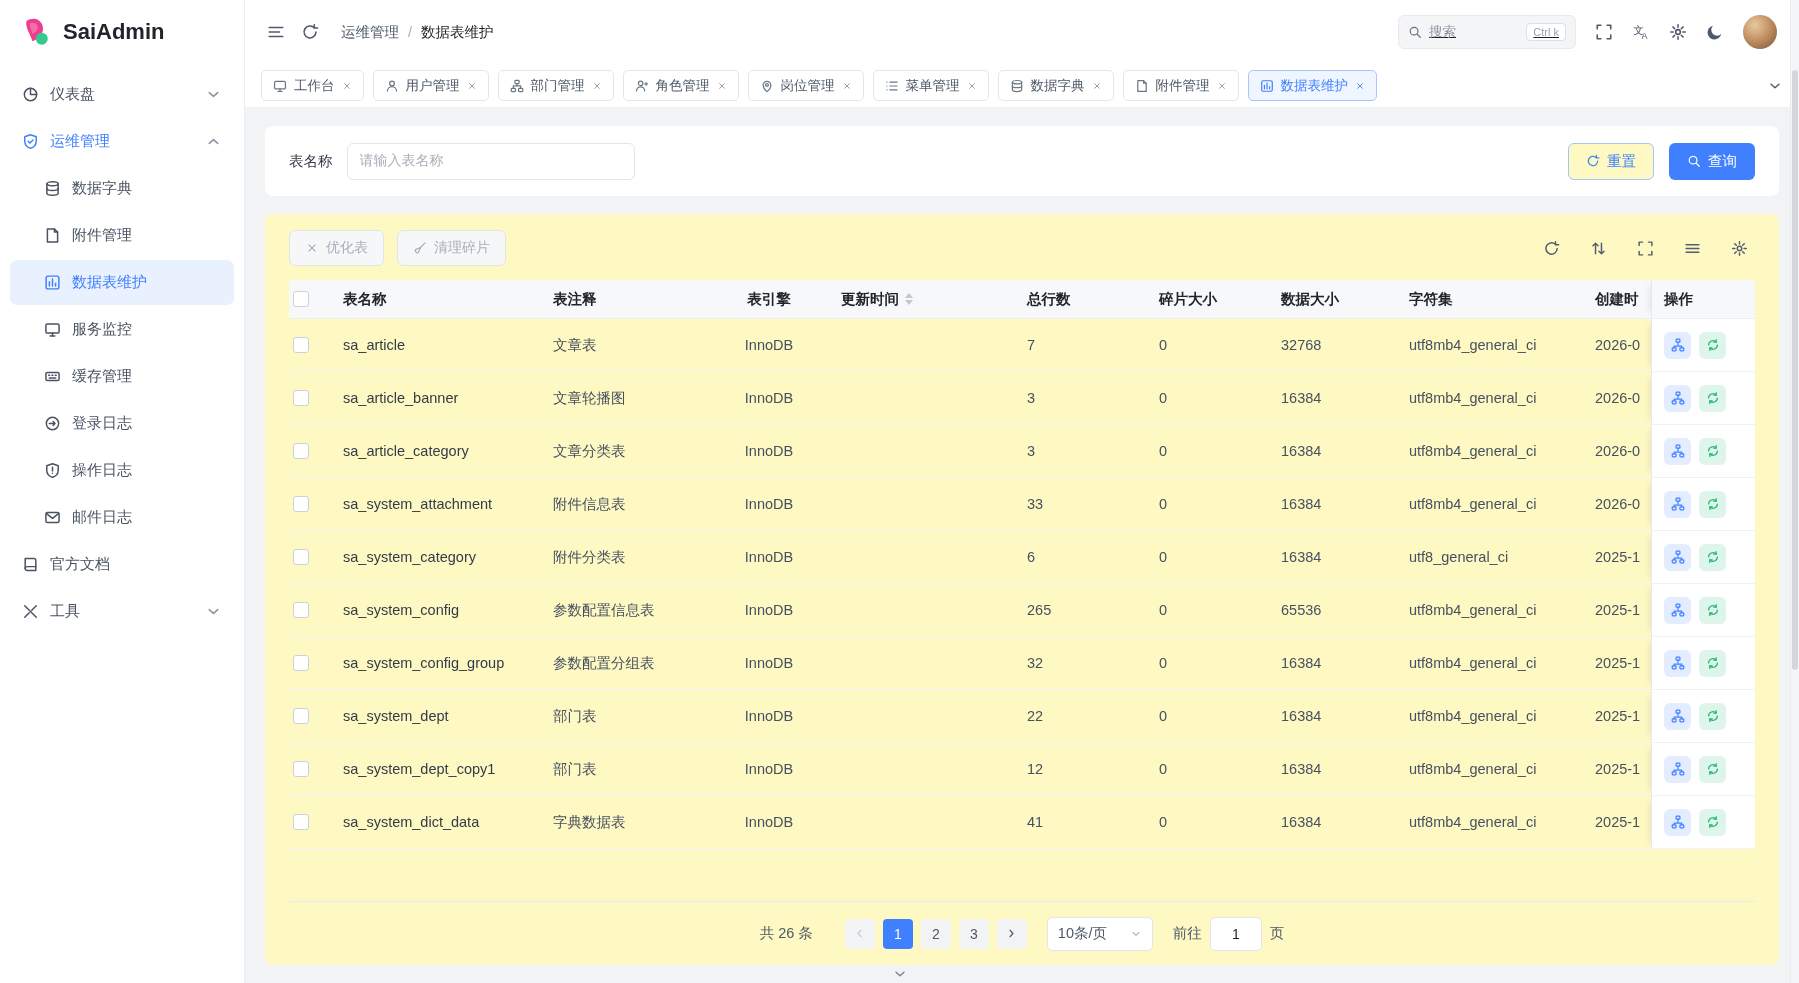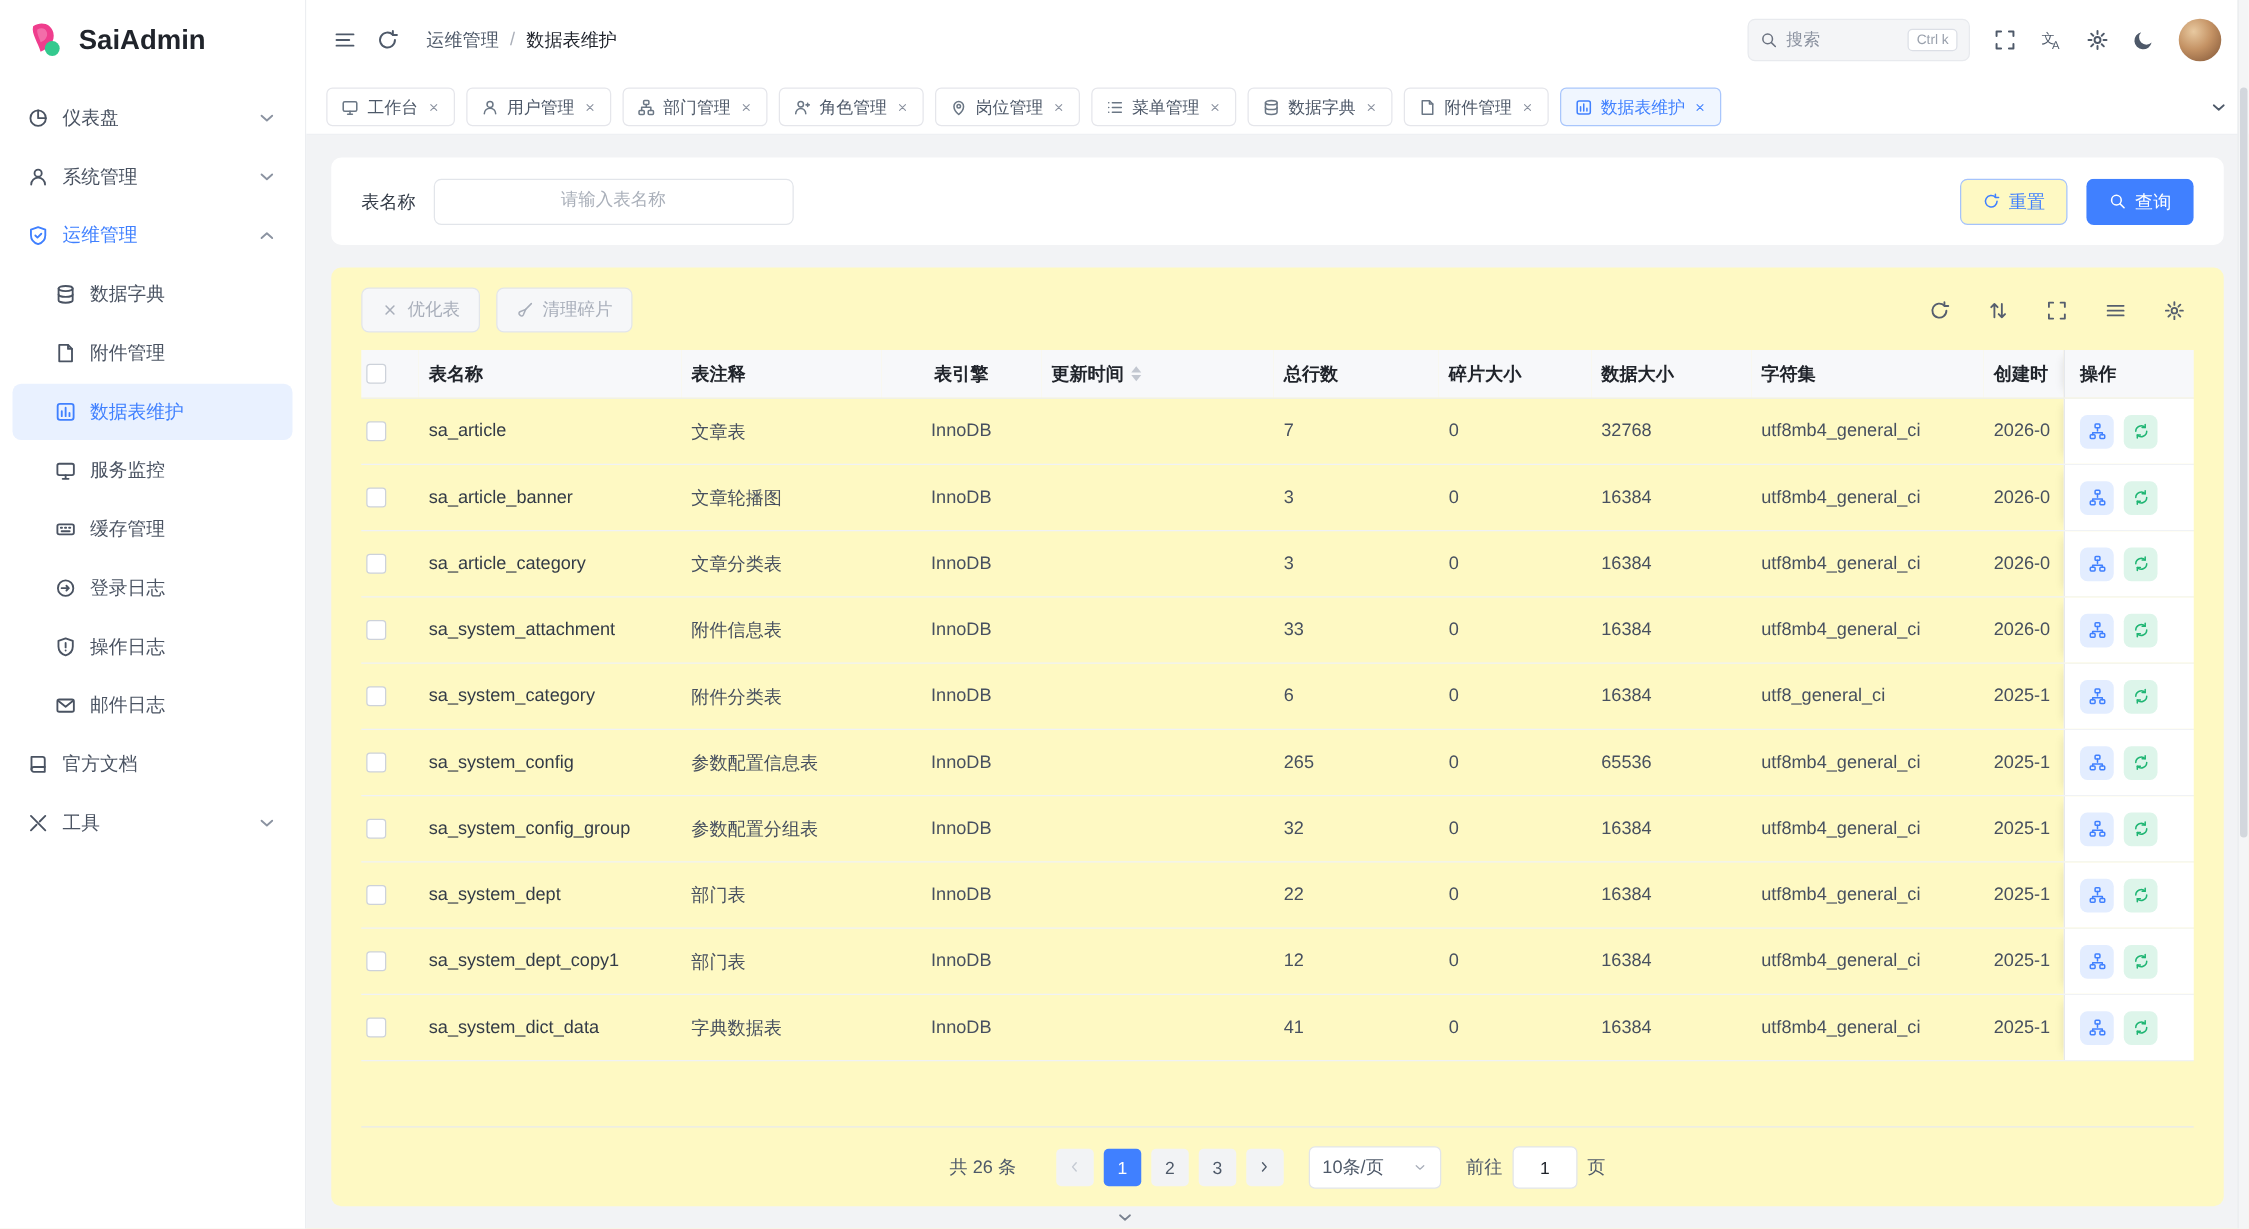--- a/index.html
+++ b/index.html
@@ -25,21 +25,21 @@
 
   
   .main { flex:1; display:flex; flex-direction:column; min-width:0; }
   .topbar { height:64px; background:#fff; display:flex; align-items:center; padding:0 22px; gap:16px; flex-shrink:0; }
   .top-icon { color:#4e5969; display:inline-flex; cursor:pointer; }
   .top-icon svg { width:18px; height:18px; }
   .breadcrumb { display:flex; align-items:center; gap:9px; font-size:14.5px; margin-left:6px; }
   .bc-item { color:#4e5969; }
   .bc-item.current { color:#1d2129; }
   .bc-sep { color:#a9aeb8; }
-  .top-right { margin-left:auto; display:flex; align-items:center; gap:19px; }
+  .top-right { margin-left:auto; display:flex; align-items:center; gap:19px;text-decoration:underline; }
   .search-box { width:178px; height:34px; background:#f4f5f7; border:1px solid #e8eaee; border-radius:6px;
                 display:flex; align-items:center; gap:7px; padding:0 9px; cursor:pointer; }
   .search-box .icon { color:#6b7280; display:inline-flex; }
   .search-box .icon svg { width:14px; height:14px; }
   .search-ph { color:#8a919f; font-size:13.5px; flex:1; }
   .kbd { border:1px solid #dcdfe6; background:#fff; border-radius:4px; font-size:11px; color:#9aa1ad; padding:2px 6px; white-space:nowrap; }
   .avatar { width:34px; height:34px; border-radius:50%; cursor:pointer; flex-shrink:0;
             background:radial-gradient(circle at 35% 30%, #e8c9a0 0%, #c49264 45%, #7d5234 100%); }
 
   
@@ -54,21 +54,21 @@
   .tab.active { border-color:#a9c6fc; background:#f0f6ff; color:#4080ff; }
   .tab.active .icon, .tab.active .tab-close { color:#4080ff; }
   .tab-more { margin-left:auto; color:#4e5969; display:inline-flex; cursor:pointer; }
   .tab-more svg { width:16px; height:16px; }
 
   
   .content { flex:1; padding:18px 20px; display:flex; flex-direction:column; gap:18px; overflow:hidden; }
   .filter-card { background:#fff; border-radius:8px; padding:0 24px; height:70px; display:flex; align-items:center; flex-shrink:0; }
   .filter-label { font-size:14.5px; color:#333b47; margin-right:14px; }
   .filter-input { width:288px; height:37px; border:1px solid #e2e5ea; border-radius:6px; padding:0 12px;
-                  font-size:14px; color:#1d2129; background:#fff; outline:none; font-family:Liberation Mono, monospace;text-align:center; }
+                  font-size:14px; color:#1d2129; background:#fff; outline:none; font-family:Liberation Mono, monospace; }
   .filter-input::placeholder { color:#aab0ba; }
   .filter-actions { margin-left:auto; display:flex; gap:15px; }
   .btn { height:37px; border-radius:6px; display:inline-flex; align-items:center; gap:7px; padding:0 17px;
          font-size:14.5px; cursor:pointer; border:1px solid transparent; font-family:"Liberation Sans",sans-serif; }
   .btn .icon { display:inline-flex; }
   .btn .icon svg { width:14px; height:14px; }
   .btn-ghost { border-color:#a5c3fb; color:#4080ff; background:#fef9c3; }
   .btn-primary { background:#4080ff; color:#fff; }
 
   .table-card { background:#fef9c3; border-radius:8px; padding:16px 24px 0; flex:1; display:flex; flex-direction:column; min-height:0; }
@@ -155,34 +155,20 @@
     </div>
     <nav class="side-nav" id="sidebar-nav">
         <div class="side-item">
           <span class="icon">
             <svg viewBox="0 0 16 16" fill="none" stroke="currentColor" stroke-width="1.4" stroke-linecap="round" stroke-linejoin="round">
               <circle cx="8" cy="8" r="5.8"></circle>
               <path d="M8 2.2V8h5.8"></path>
             </svg>
           </span>
           <span>仪表盘</span>
-          <span class="icon chev">
-            <svg viewBox="0 0 16 16" fill="none" stroke="currentColor" stroke-width="1.4" stroke-linecap="round" stroke-linejoin="round">
-              <path d="M4 6.2l4 3.6 4-3.6"></path>
-            </svg>
-          </span>
-        </div>
-        <div class="side-item">
-          <span class="icon">
-            <svg viewBox="0 0 16 16" fill="none" stroke="currentColor" stroke-width="1.4" stroke-linecap="round" stroke-linejoin="round">
-              <circle cx="8" cy="5.2" r="2.7"></circle>
-              <path d="M2.8 13.8a5.2 5.2 0 0 1 10.4 0"></path>
-            </svg>
-          </span>
-          <span>系统管理</span>
           <span class="icon chev">
             <svg viewBox="0 0 16 16" fill="none" stroke="currentColor" stroke-width="1.4" stroke-linecap="round" stroke-linejoin="round">
               <path d="M4 6.2l4 3.6 4-3.6"></path>
             </svg>
           </span>
         </div>
         <div class="side-item parent-active">
           <span class="icon">
             <svg viewBox="0 0 16 16" fill="none" stroke="currentColor" stroke-width="1.4" stroke-linecap="round" stroke-linejoin="round">
               <path d="M8 1.6l5.4 1.9v4.2c0 3.3-2.2 5.7-5.4 6.7-3.2-1-5.4-3.4-5.4-6.7V3.5z"></path>

